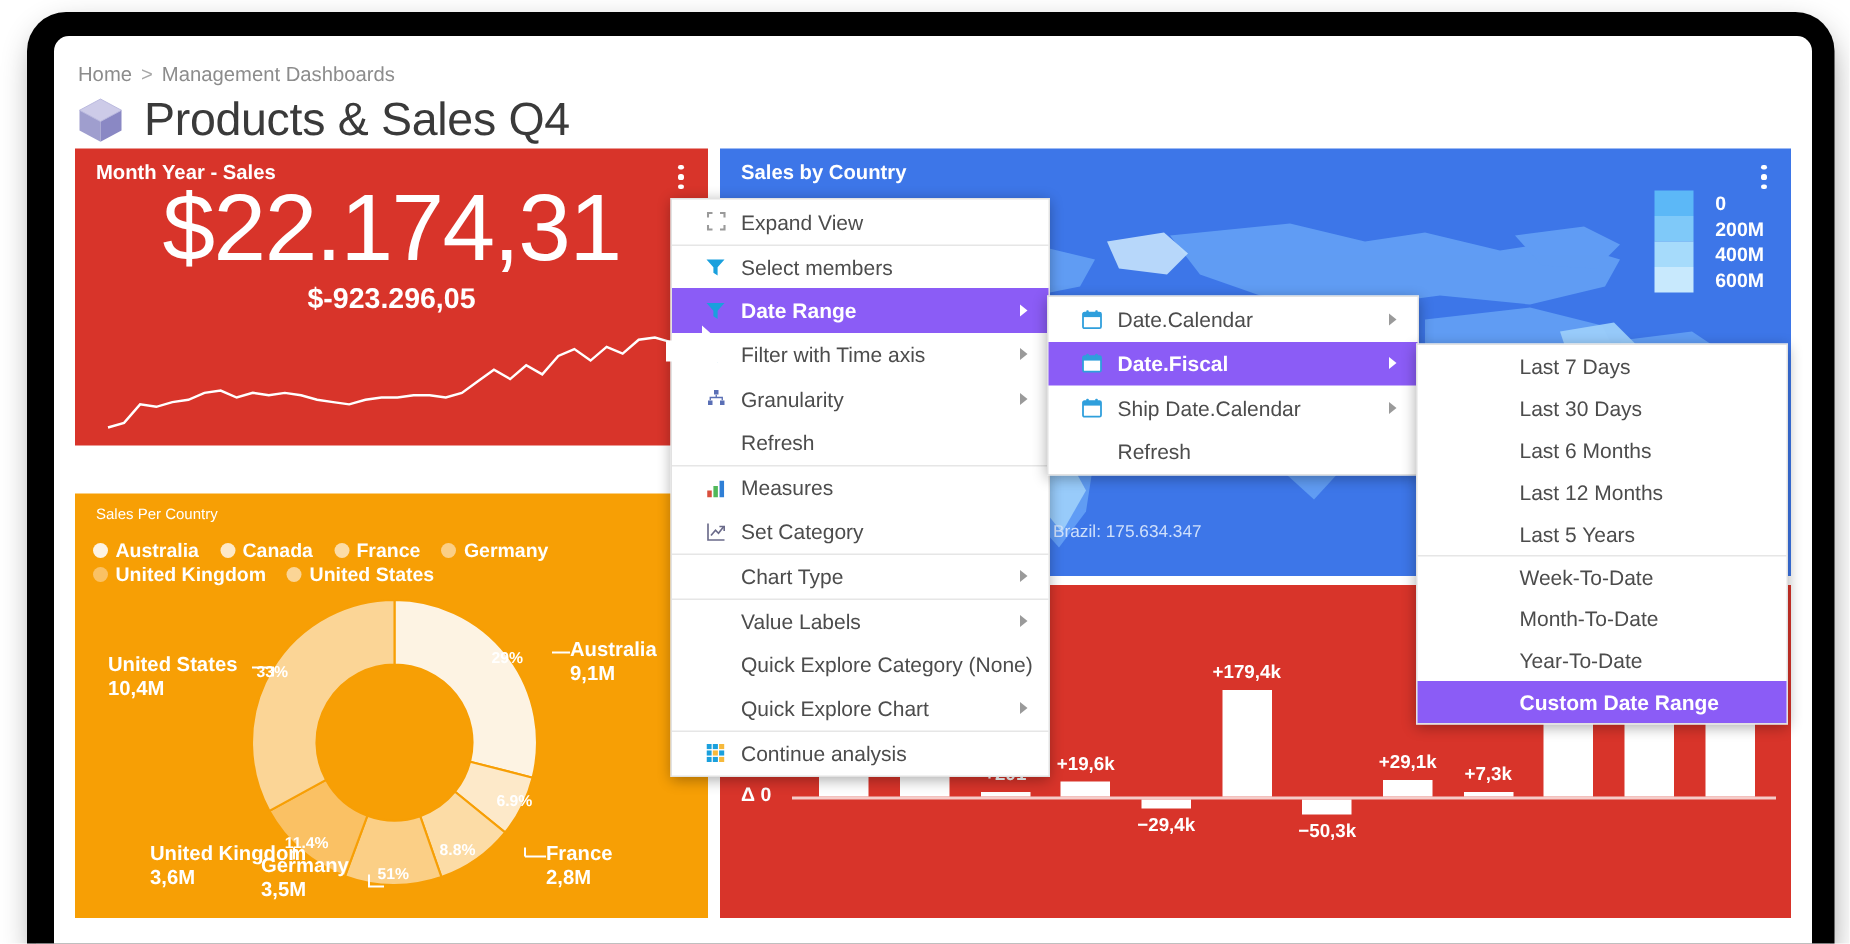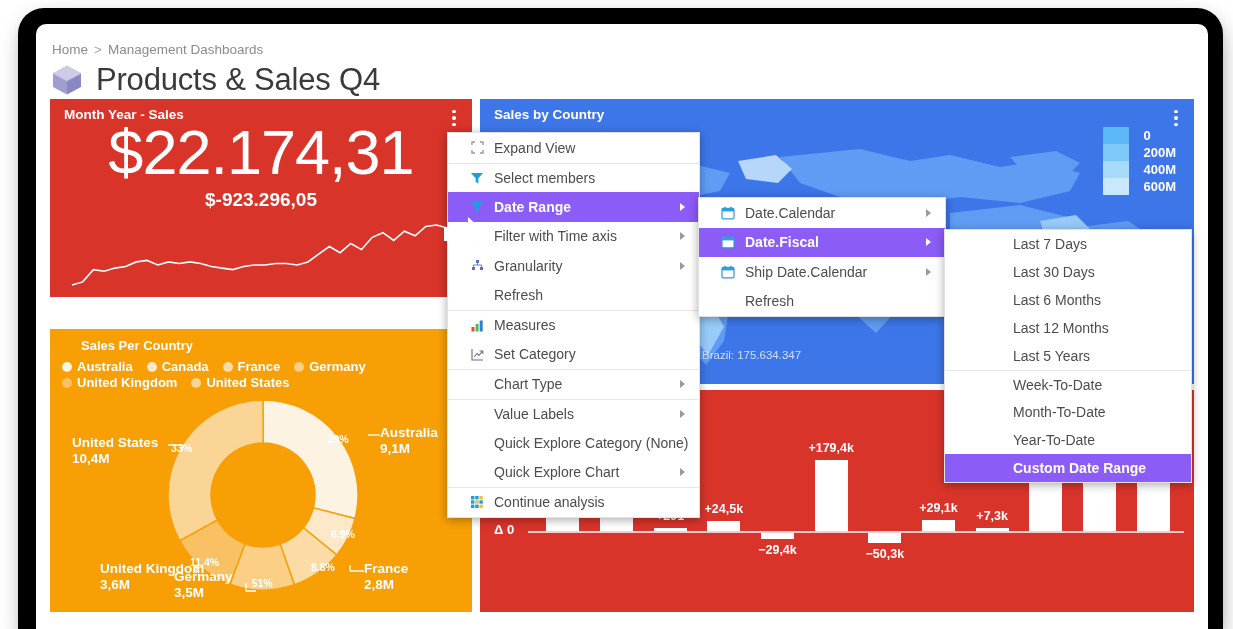--- a/index.html
+++ b/index.html
@@ -83,22 +83,22 @@
     font-size: 19px; color: #ffffff; font-weight: bold;
   }
   .kpi-spark { position: absolute; left: 0; bottom: 6px; width: 100%; height: 78px; }
 
   
   #tile-donut {
     left: 14px; top: 305px; width: 422px; height: 283px;
     background: #f79f05;
   }
   .donut-title {
-    position: absolute; left: 31px; top: 9px;
-    font-size: 13px; font-weight: bold; color: #ffffff;
+    position: absolute; left: 14px; top: 9px;
+    font-size: 10px; font-weight: normal; color: #ffffff;
   }
   .legend {
     position: absolute; left: 12px; top: 30px; width: 400px;
     display: flex; flex-wrap: wrap; column-gap: 14px; row-gap: 1px;
   }
   .legend-item { display: flex; align-items: center; gap: 5px; }
   .legend-dot { width: 10px; height: 10px; border-radius: 50%; display: block; }
   .legend-label { font-size: 13px; color: #ffffff; font-weight: bold; white-space: nowrap; }
   .donut-wrap { position: absolute; left: 0; top: 58px; width: 422px; height: 225px; }
   .donut-svg { position: absolute; left: 0; top: 0; }
@@ -264,21 +264,21 @@
             <path d="M129.65624405105305 153.59406040617978 A95 95 0 0 1 212.99999999999997 13 L213 56 A52 52 0 0 0 167.38025990162905 132.95674885390892 Z" fill="#fbd596" stroke="#f79f05" stroke-width="1.4"></path>
             <path d="M318 48 H330" stroke="#ffffff" stroke-width="1.3" fill="none"></path>
             <path d="M300 184 H314 M300 184 V178" stroke="#ffffff" stroke-width="1.3" fill="none"></path>
             <path d="M196 196 V204 H206" stroke="#ffffff" stroke-width="1.3" fill="none"></path>
             <path d="M146 186 V178" stroke="#ffffff" stroke-width="1.3" fill="none"></path>
             <path d="M118 58 H132 V64" stroke="#ffffff" stroke-width="1.3" fill="none"></path>
           </svg>
         <div id="donut-pcts">
             <div class="slice-pct" style="left: 268.669px; top: 46.0805px; width: 30px; text-align: right;">29%</div>
             <div class="slice-pct" style="left: 277.954px; top: 141.219px; width: 30px; text-align: center;">6.9%</div>
-            <div class="slice-pct" style="left: 261px; top: 174.256px; width: 30px; text-align: left;">8.8%</div>
+            <div class="slice-pct" style="left: 237px; top: 174.256px; width: 30px; text-align: right;">8.8%</div>
             <div class="slice-pct" style="left: 197.157px; top: 190.496px; width: 30px; text-align: center;">51%</div>
             <div class="slice-pct" style="left: 139.496px; top: 168.731px; width: 30px; text-align: center;">11.4%</div>
             <div class="slice-pct" style="left: 121.011px; top: 55.361px; width: 30px; text-align: left;">33%</div>
           </div>
         <div id="donut-outer">
             <div class="outer-label" style="left: 330px; top: 38px;">
               <div>Australia</div>
               <div>9,1M</div>
             </div>
             <div class="outer-label" style="left: 314px; top: 174px;">
@@ -362,21 +362,21 @@
         <div class="zero-axis"></div>
         <div class="delta-zero">Δ 0</div>
         <div id="bars-container">
             <div class="bar" style="left: 66.1967px; width: 33.2733px; height: 48.2813px; top: 66.7187px;"></div>
             <div class="bar-label" style="left: 56.1967px; width: 53.2733px; top: 47.7187px;">+122,2k</div>
             <div class="bar" style="left: 119.863px; width: 33.2733px; height: 66.0213px; top: 48.9787px;"></div>
             <div class="bar-label" style="left: 109.863px; width: 53.2733px; top: 29.9787px;">+167,1k</div>
             <div class="bar" style="left: 173.53px; width: 33.2733px; height: 3px; top: 112px;"></div>
             <div class="bar-label" style="left: 163.53px; width: 53.2733px; top: 93px;">+291</div>
             <div class="bar" style="left: 227.197px; width: 33.2733px; height: 9.67997px; top: 105.32px;"></div>
-            <div class="bar-label" style="left: 217.197px; width: 53.2733px; top: 86.32px;">+24,5k</div>
+            <div class="bar-label" style="left: 217.197px; width: 53.2733px; top: 86.32px;">+19,6k</div>
             <div class="bar" style="left: 280.863px; width: 33.2733px; height: 5.57566px; top: 117px;"></div>
             <div class="bar-label" style="left: 270.863px; width: 53.2733px; top: 126.576px;">−29,4k</div>
             <div class="bar" style="left: 334.53px; width: 33.2733px; height: 70.8811px; top: 44.1189px;"></div>
             <div class="bar-label" style="left: 324.53px; width: 53.2733px; top: 25.1189px;">+179,4k</div>
             <div class="bar" style="left: 388.197px; width: 33.2733px; height: 9.53931px; top: 117px;"></div>
             <div class="bar-label" style="left: 378.197px; width: 53.2733px; top: 130.539px;">−50,3k</div>
             <div class="bar" style="left: 441.863px; width: 33.2733px; height: 11.4974px; top: 103.503px;"></div>
             <div class="bar-label" style="left: 431.863px; width: 53.2733px; top: 84.5026px;">+29,1k</div>
             <div class="bar" style="left: 495.53px; width: 33.2733px; height: 3px; top: 112px;"></div>
             <div class="bar-label" style="left: 485.53px; width: 53.2733px; top: 93px;">+7,3k</div>

